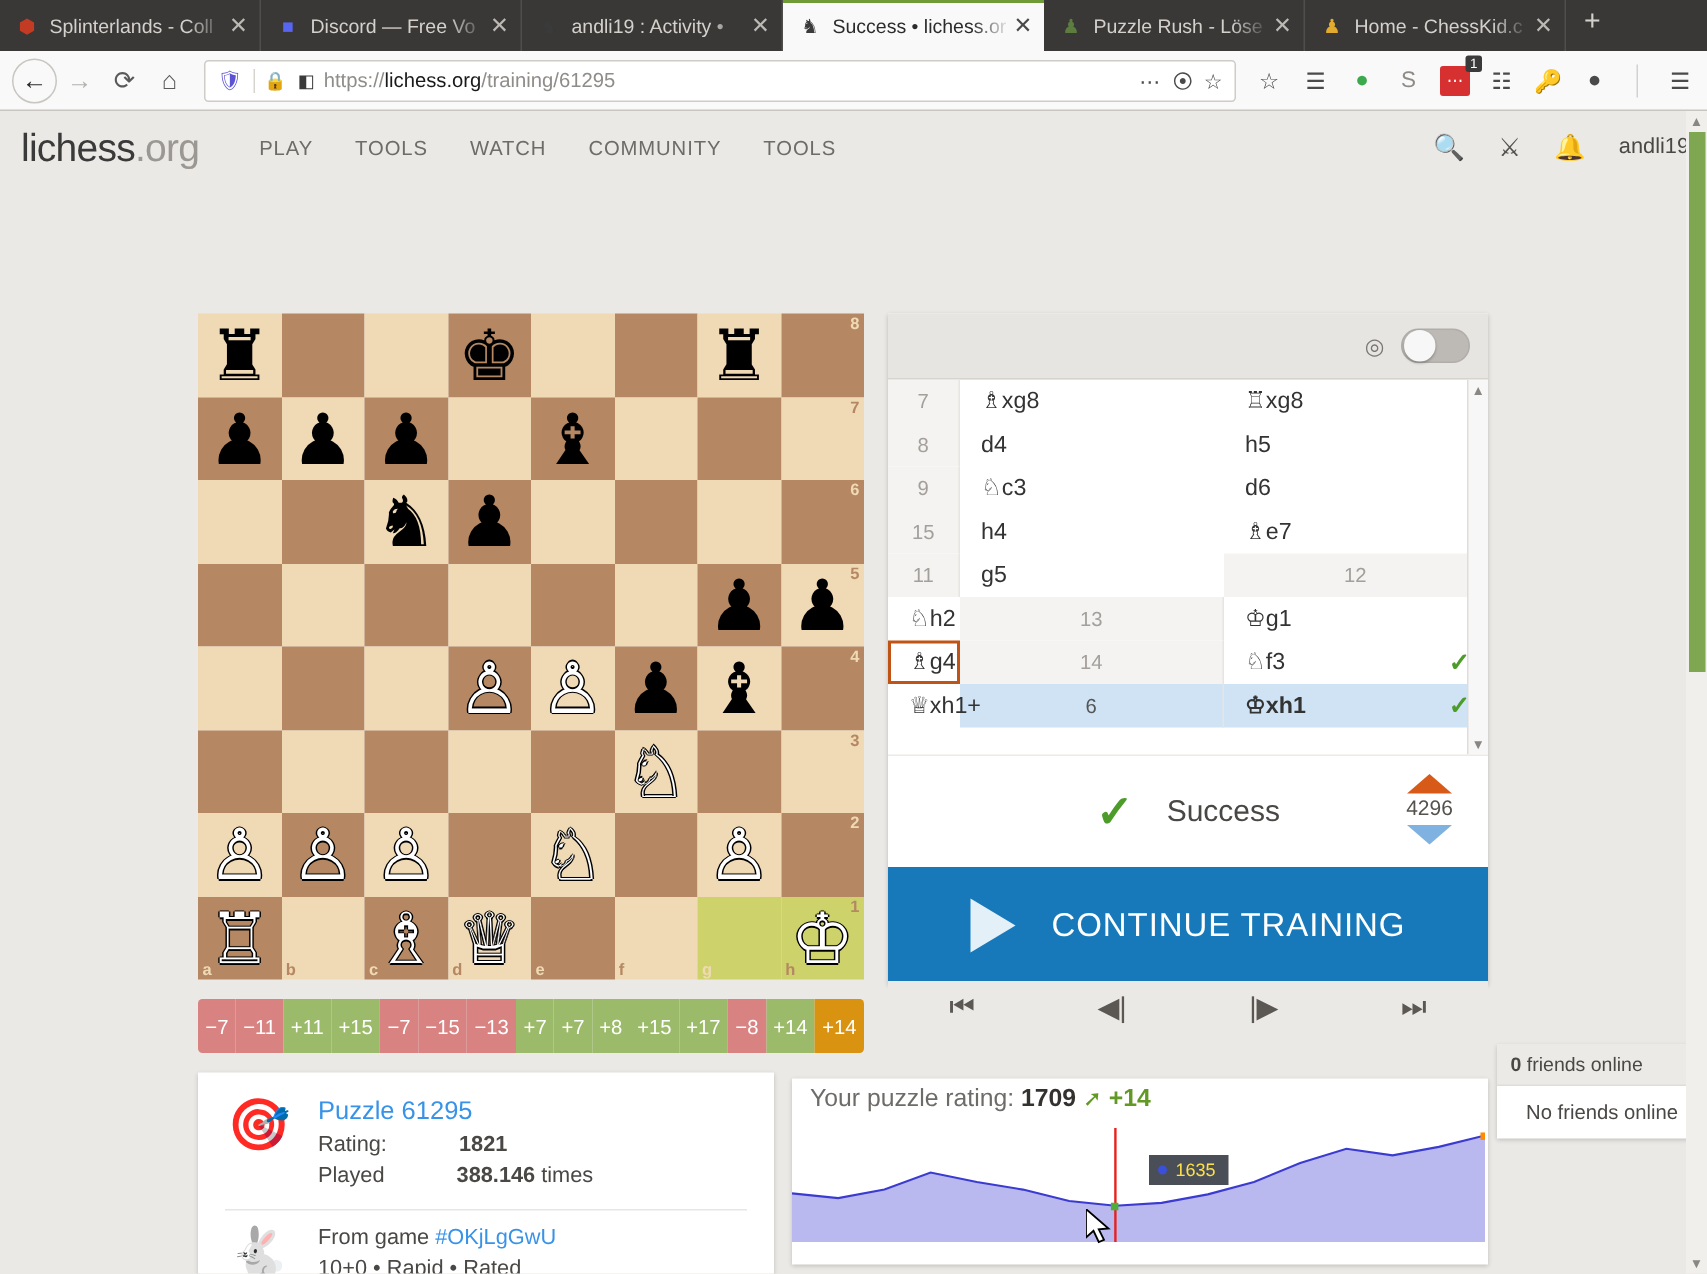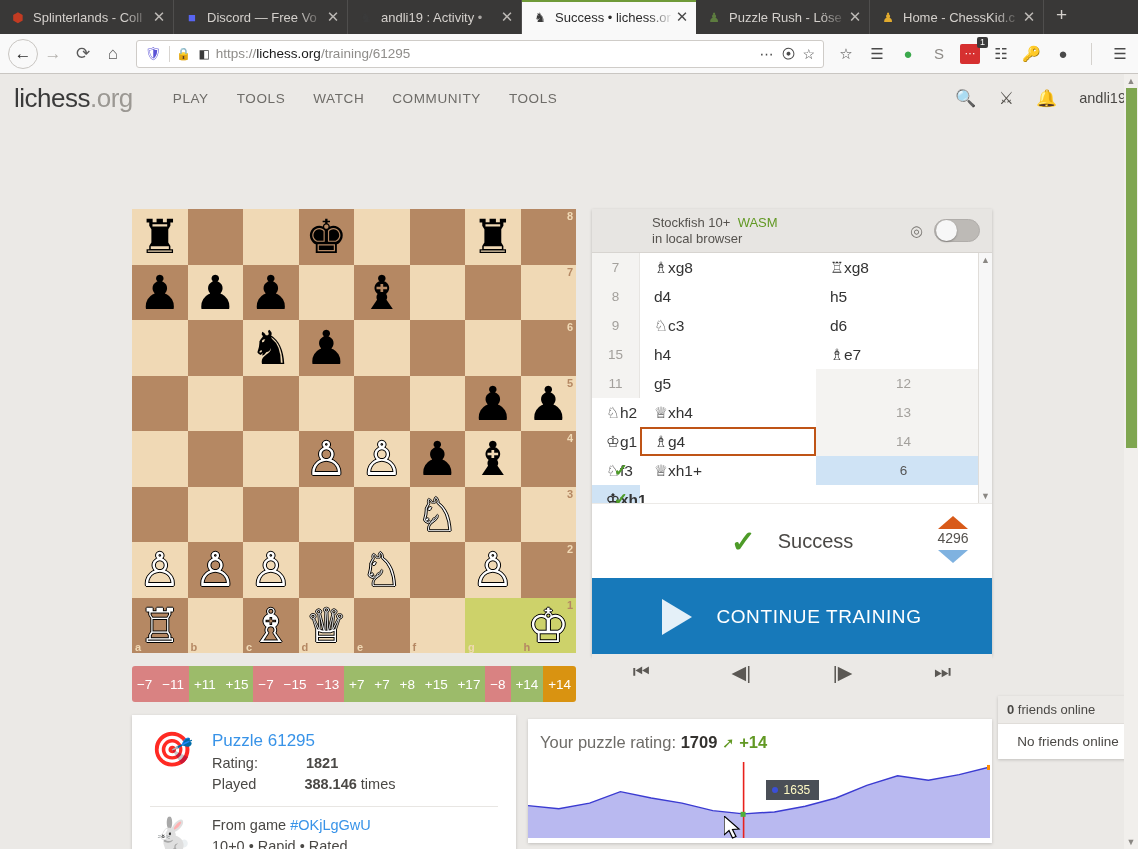--- a/index.html
+++ b/index.html
@@ -145,48 +145,48 @@
   .votes .up { width: 0; height: 0; border-left: 15px solid transparent; border-right: 15px solid transparent;
                border-bottom: 13px solid #d85a19; margin: 0 auto; }
   .votes .down { width: 0; height: 0; border-left: 15px solid transparent; border-right: 15px solid transparent;
                  border-top: 13px solid #7fb2e0; margin: 3px auto 0; }
   .votes .num { font-size: 14px; color: #55524e; line-height: 18px; }
 
   .cta { height: 78px; background: #1779ba; display: flex; align-items: center;
          justify-content: center; gap: 24px; color: #fff; }
   .cta .tri { width: 0; height: 0; border-top: 18px solid transparent;
               border-bottom: 18px solid transparent; border-left: 30px solid #e4f0f8; }
-  .cta .lbl { font-size: 19px; letter-spacing: .6px; }
+  .cta .lbl { font-size: 22px; letter-spacing: .6px; }
 
   .ctrlrow { position: absolute; left: 592px; top: 580px; width: 400px; height: 36px;
              display: flex; align-items: center; justify-content: space-around;
              background: #ebe9e6; }
   .ctrlrow .cbtn { font-size: 19px; color: #5b5854; }
 
   
   .puzinfo { position: absolute; left: 132px; top: 641px; width: 384px; height: 194px;
              background: #fff; box-shadow: 0 1px 3px rgba(0,0,0,.18); padding: 14px 18px; }
   .pi-row { display: flex; gap: 16px; align-items: flex-start; }
   .pi-icon { width: 46px; flex: 0 0 46px; display: flex; align-items: center;
              justify-content: center; color: #4a4845; font-size: 34px; }
   .pi-title { color: #3893e8; font-size: 17px; line-height: 24px; }
   .pi-line { font-size: 14.5px; color: #4a4845; line-height: 21px; }
   .pi-line b { font-weight: bold; margin-left: 44px; }
   .pi-div { height: 1px; background: #e8e6e3; margin: 11px 0 8px; }
   .pi-link { color: #3893e8; }
 
   
   .ratingbox { position: absolute; left: 528px; top: 645px; width: 464px; height: 124px;
-               background: #fff; box-shadow: 0 1px 3px rgba(0,0,0,.18); padding: 14px 12px 0; overflow: hidden; }
+               background: #fff; box-shadow: 0 1px 3px rgba(0,0,0,.18); padding: 4px 12px 0; overflow: hidden; }
   .rb-title { font-size: 16.5px; color: #6e6c68; }
   .rb-title b { color: #34322f; font-weight: bold; }
   .rb-title .delta { color: #629924; font-weight: bold; }
   .rb-arrow { color: #629924; font-size: 15px; }
   .rb-chart { position: relative; width: 462px; height: 82px; margin: 4px 0 0 -12px; }
-  .tooltip { position: absolute; background: #4a4f57; color: #fef9c3; font-size: 12px;
+  .tooltip { position: absolute; background: #4a4f57; color: #fde047; font-size: 12px;
              padding: 3px 9px 3px 6px; display: flex; align-items: center; gap: 6px; }
   .tooltip .tdot { width: 6px; height: 6px; background: #3b4fd8; border-radius: 50%; }
 
   
   .friendbox { position: absolute; right: 0; width: 140px; background: #fff;
                box-shadow: 0 1px 3px rgba(0,0,0,.18); }
   .fb-head { background: #eceae7; font-size: 13px; color: #4a4845; padding: 6px 9px;
              border-bottom: 1px solid #e0ddd9; }
   .fb-head b { font-weight: bold; }
   .fb-body { font-size: 13.5px; color: #4a4845; padding: 10px 9px; text-align: center; }
@@ -441,24 +441,20 @@
       <div class="seg" style="background: rgb(156, 187, 106);">+8</div>
       <div class="seg" style="background: rgb(156, 187, 106);">+15</div>
       <div class="seg" style="background: rgb(156, 187, 106);">+17</div>
       <div class="seg" style="background: rgb(217, 130, 130);">−8</div>
       <div class="seg" style="background: rgb(156, 187, 106);">+14</div>
       <div class="seg" style="background: rgb(217, 147, 17);">+14</div>
     </div>
 
   <div class="rpanel">
     <div class="engine-bar">
-      <div class="engine-txt">
-        <div><span>Stockfish 10+</span>&nbsp; <span class="wasm">WASM</span></div>
-        <div>in local browser</div>
-      </div>
       <div class="engine-right">
         <span class="target-icon">◎</span>
         <span class="toggle">
             <span class="knob"></span>
           </span>
       </div>
     </div>
 
     <div class="moves">
       <div class="moves-inner" id="moves">
@@ -490,23 +486,20 @@
           <div class="m-cell">
             <span>♗e7</span>
           </div>
           <div class="m-idx">11</div>
           <div class="m-cell">
             <span>g5</span>
           </div>
           <div class="m-idx">12</div>
           <div class="m-cell">
             <span>♘h2</span>
-          </div>
-          <div class="m-cell">
-            <span>♕xh4</span>
           </div>
           <div class="m-idx">13</div>
           <div class="m-cell">
             <span>♔g1</span>
           </div>
           <div class="m-cell boxed">
             <span>♗g4</span>
           </div>
           <div class="m-idx">14</div>
           <div class="m-cell">

